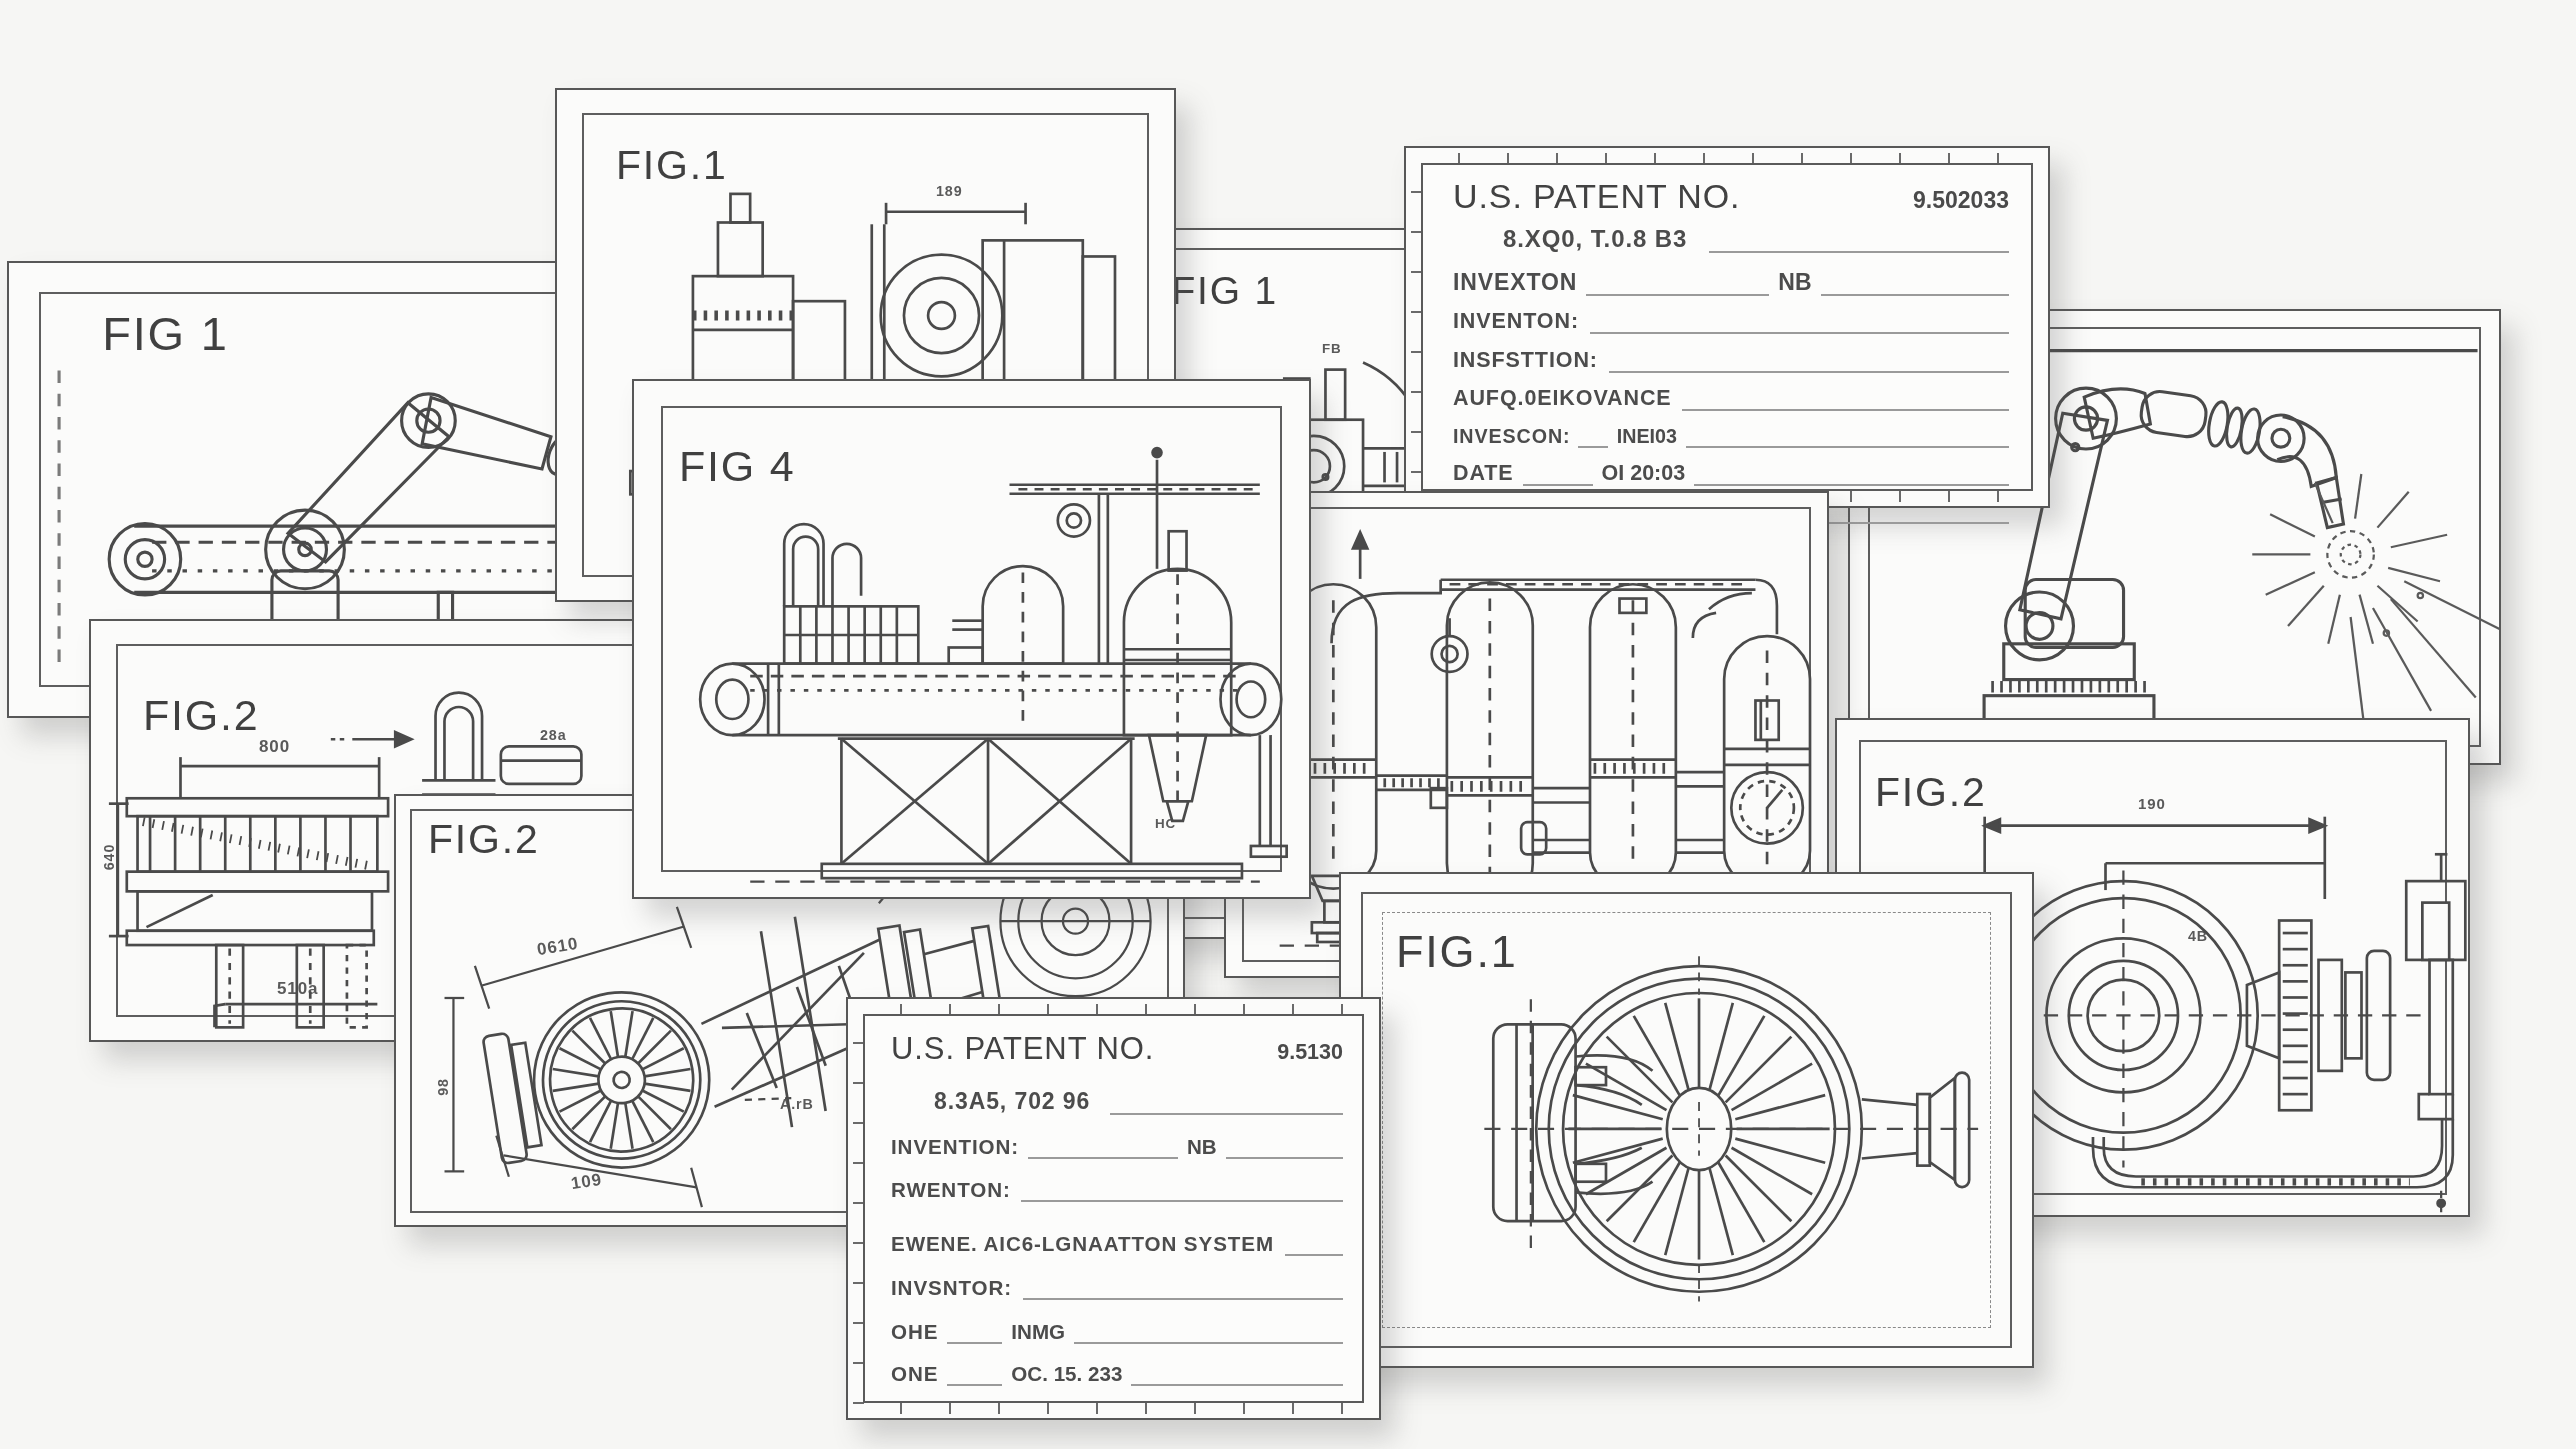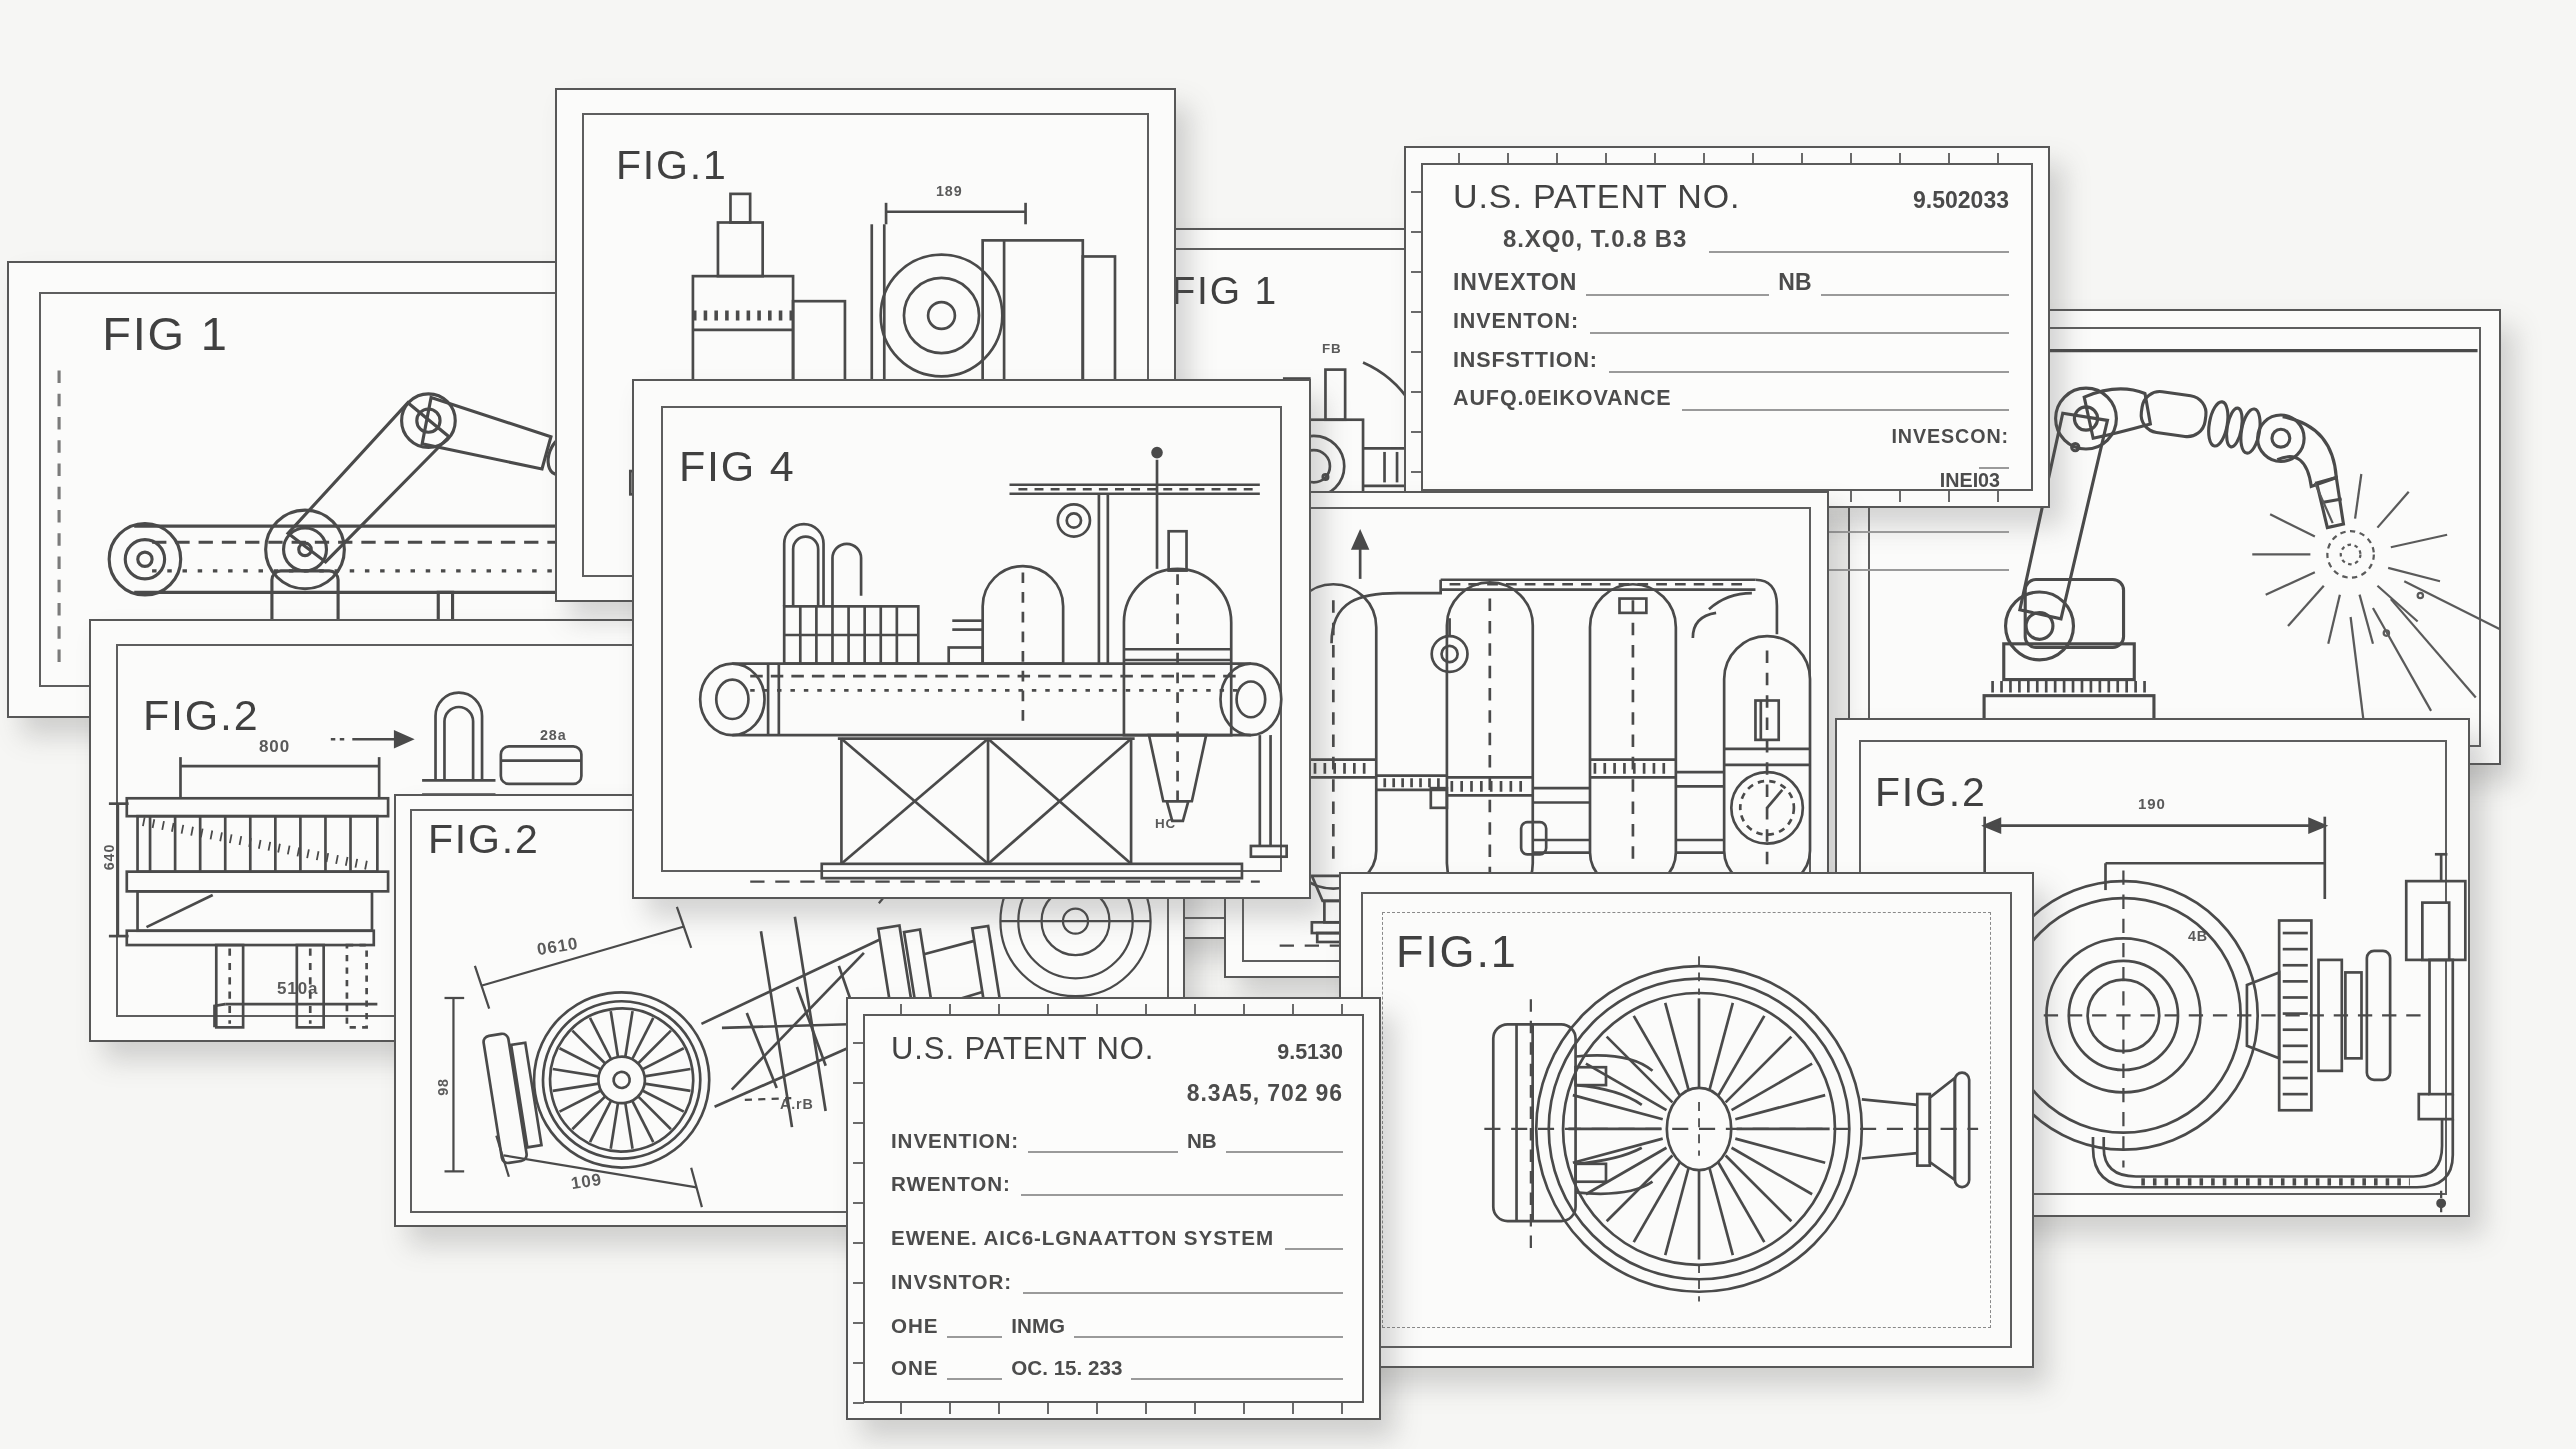--- a/index.html
+++ b/index.html
@@ -291,21 +291,21 @@
         <span class="pline grow" style="margin-left:10.7px;"></span>
       </div>
       <div class="prow" style="font-size:21.5px;margin-top:13.4px;">
         <span class="plabel">INSFSTTION:</span>
         <span class="pline grow" style="margin-left:10.7px;"></span>
       </div>
       <div class="prow" style="font-size:21.5px;margin-top:13.4px;">
         <span class="plabel">AUFQ.0EIKOVANCE</span>
         <span class="pline grow" style="margin-left:10.7px;"></span>
       </div>
-      <div class="prow" style="font-size:19.7px;margin-top:13.4px;flex-direction:column;">
+      <div class="prow" style="font-size:19.7px;margin-top:13.4px;">
         <span class="plabel">INVESCON:</span>
         <span class="pline" style="width:30px;margin-left:7.2px;"></span>
         <span class="pmid">INEI03</span>
         <span class="pline grow"></span>
       </div>
       <div class="prow" style="font-size:21.5px;margin-top:13.4px;">
         <span class="plabel">DATE</span>
         <span class="pline" style="width:70px;margin-left:9px;"></span>
         <span class="pmid">OI 20:03</span>
         <span class="pline grow"></span>
@@ -646,21 +646,21 @@
   <div class="sheet" style="left:846px;top:997px;width:531px;height:419px;z-index:9;">
     <div class="tick-h" style="top:4.5px;"></div>
     <div class="tick-h" style="bottom:4.5px;"></div>
     <div class="tick-v" style="left:4.5px;"></div>
     <div class="pframe"></div>
     <div class="pcontent" style="left:43px;top:32px;right:36px;bottom:27px;">
       <div class="ptrow">
         <span class="ptitle" style="font-size:31px;">U.S. PATENT NO.</span>
         <span class="pno" style="font-size:21.5px;">9.5130</span>
       </div>
-      <div class="prow" style="font-size:23px;margin:13px 0 0 43px;flex-direction:column;">
+      <div class="prow" style="font-size:23px;margin:21px 0 0 43px;">
         <span class="plabel">8.3A5, 702 96</span>
         <span class="pline grow" style="margin-left:19.7px;"></span>
       </div>
       <div class="prow" style="font-size:20.6px;margin-top:19.7px;">
         <span class="plabel">INVENTION:</span>
         <span class="pline" style="width:150px;margin-left:9px;"></span>
         <span class="pmid">NB</span>
         <span class="pline grow"></span>
       </div>
       <div class="prow" style="font-size:20.6px;margin-top:19.7px;">

